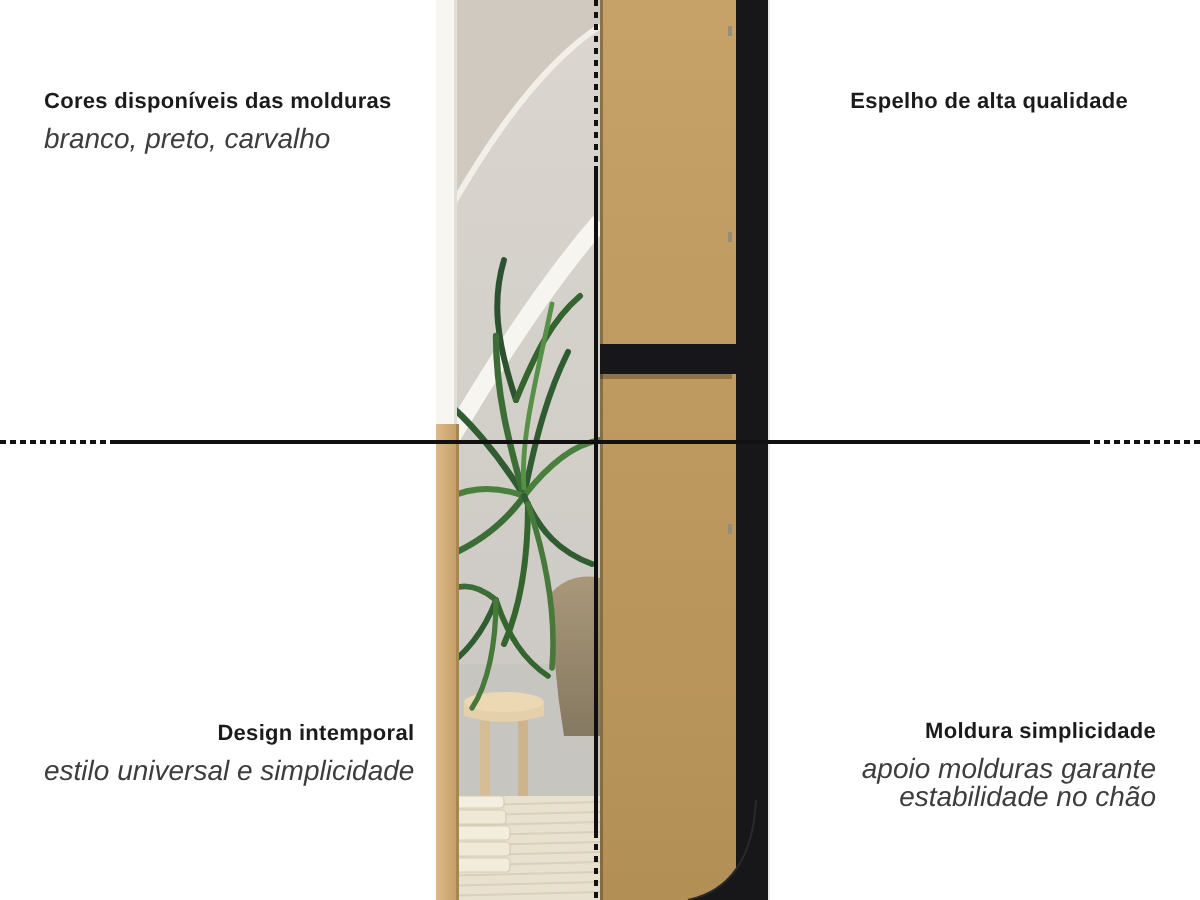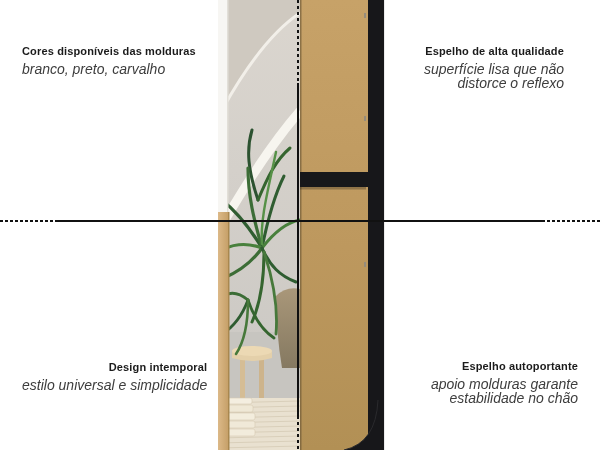--- a/index.html
+++ b/index.html
@@ -165,34 +165,30 @@
   <div class="ann tl">
     <div class="title">Cores disponíveis das molduras</div>
     <div class="sub">
       <div>branco, preto, carvalho</div>
       <div></div>
     </div>
   </div>
 
   <div class="ann tr">
     <div class="title">Espelho de alta qualidade</div>
-    <div class="sub">
-      <div>superfície lisa que não</div>
-      <div>distorce o reflexo</div>
-    </div>
   </div>
 
   <div class="ann bl">
     <div class="title">Design intemporal</div>
     <div class="sub">
       <div>estilo universal e simplicidade</div>
     </div>
   </div>
 
   <div class="ann br">
-    <div class="title">Espelho autoportante</div>
+    <div class="title">Moldura simplicidade</div>
     <div class="sub">
       <div>apoio molduras garante</div>
       <div>estabilidade no chão</div>
     </div>
   </div>
 
 </div>
 
 </body></html>

